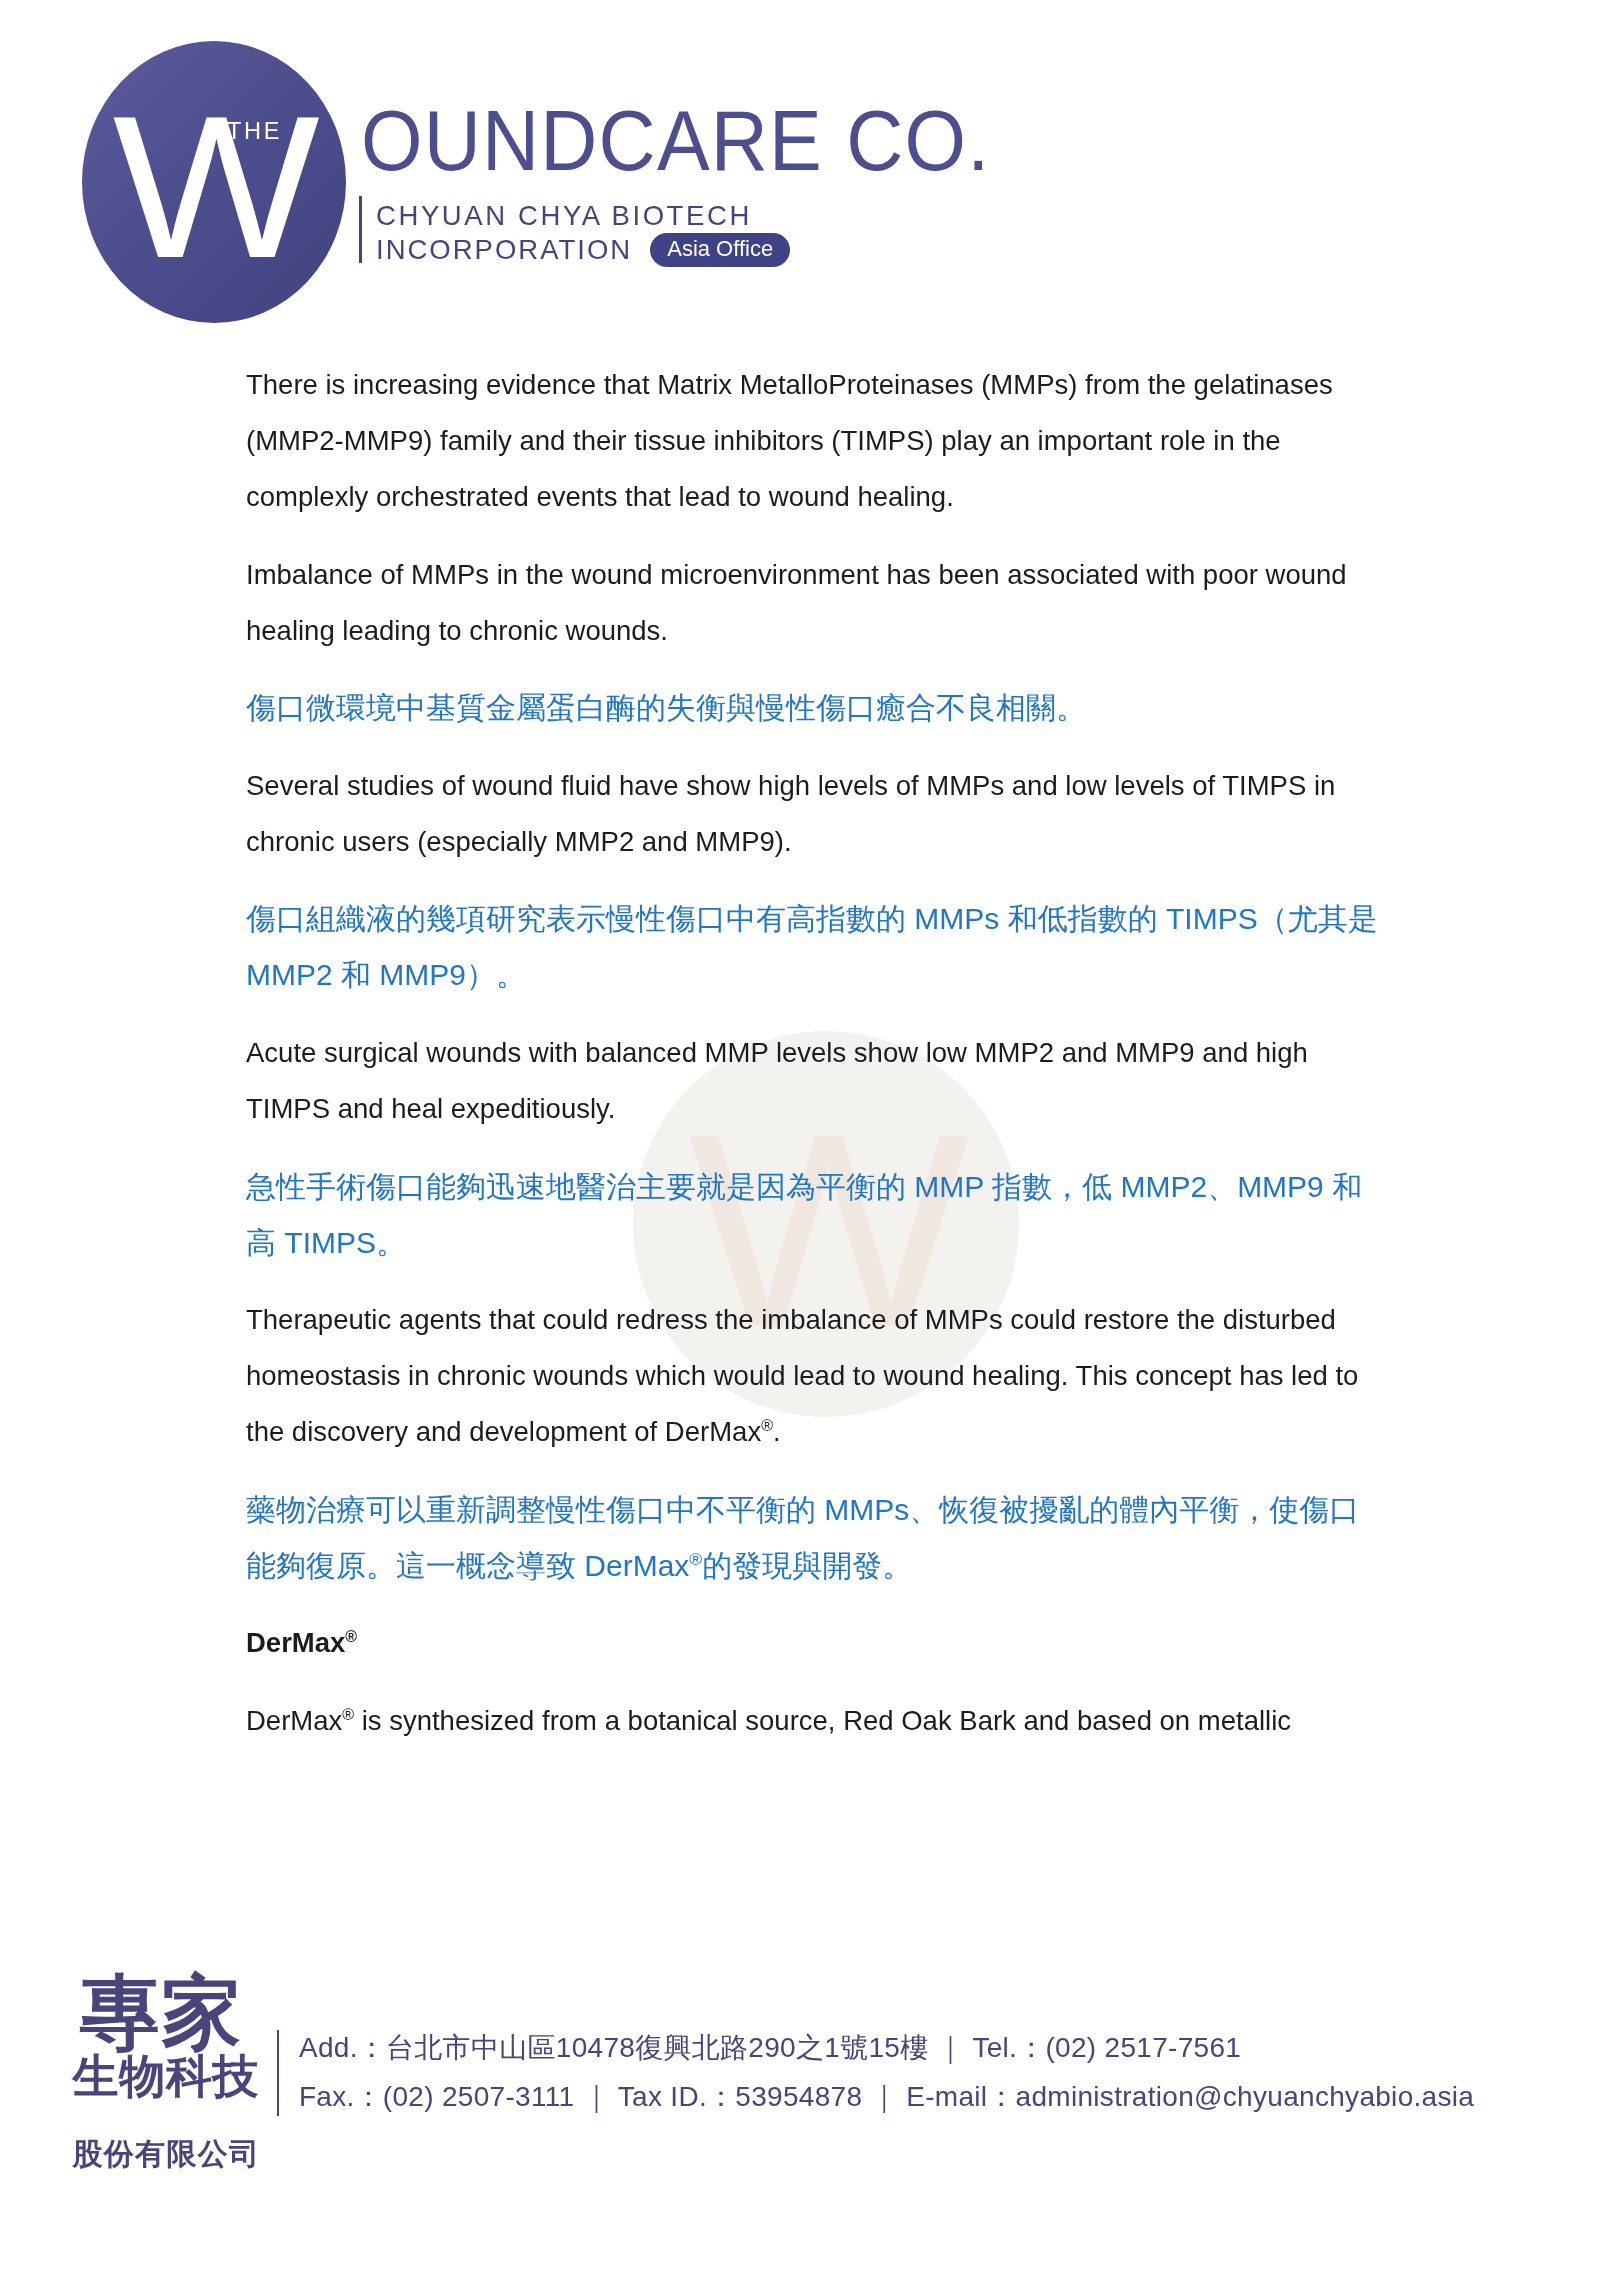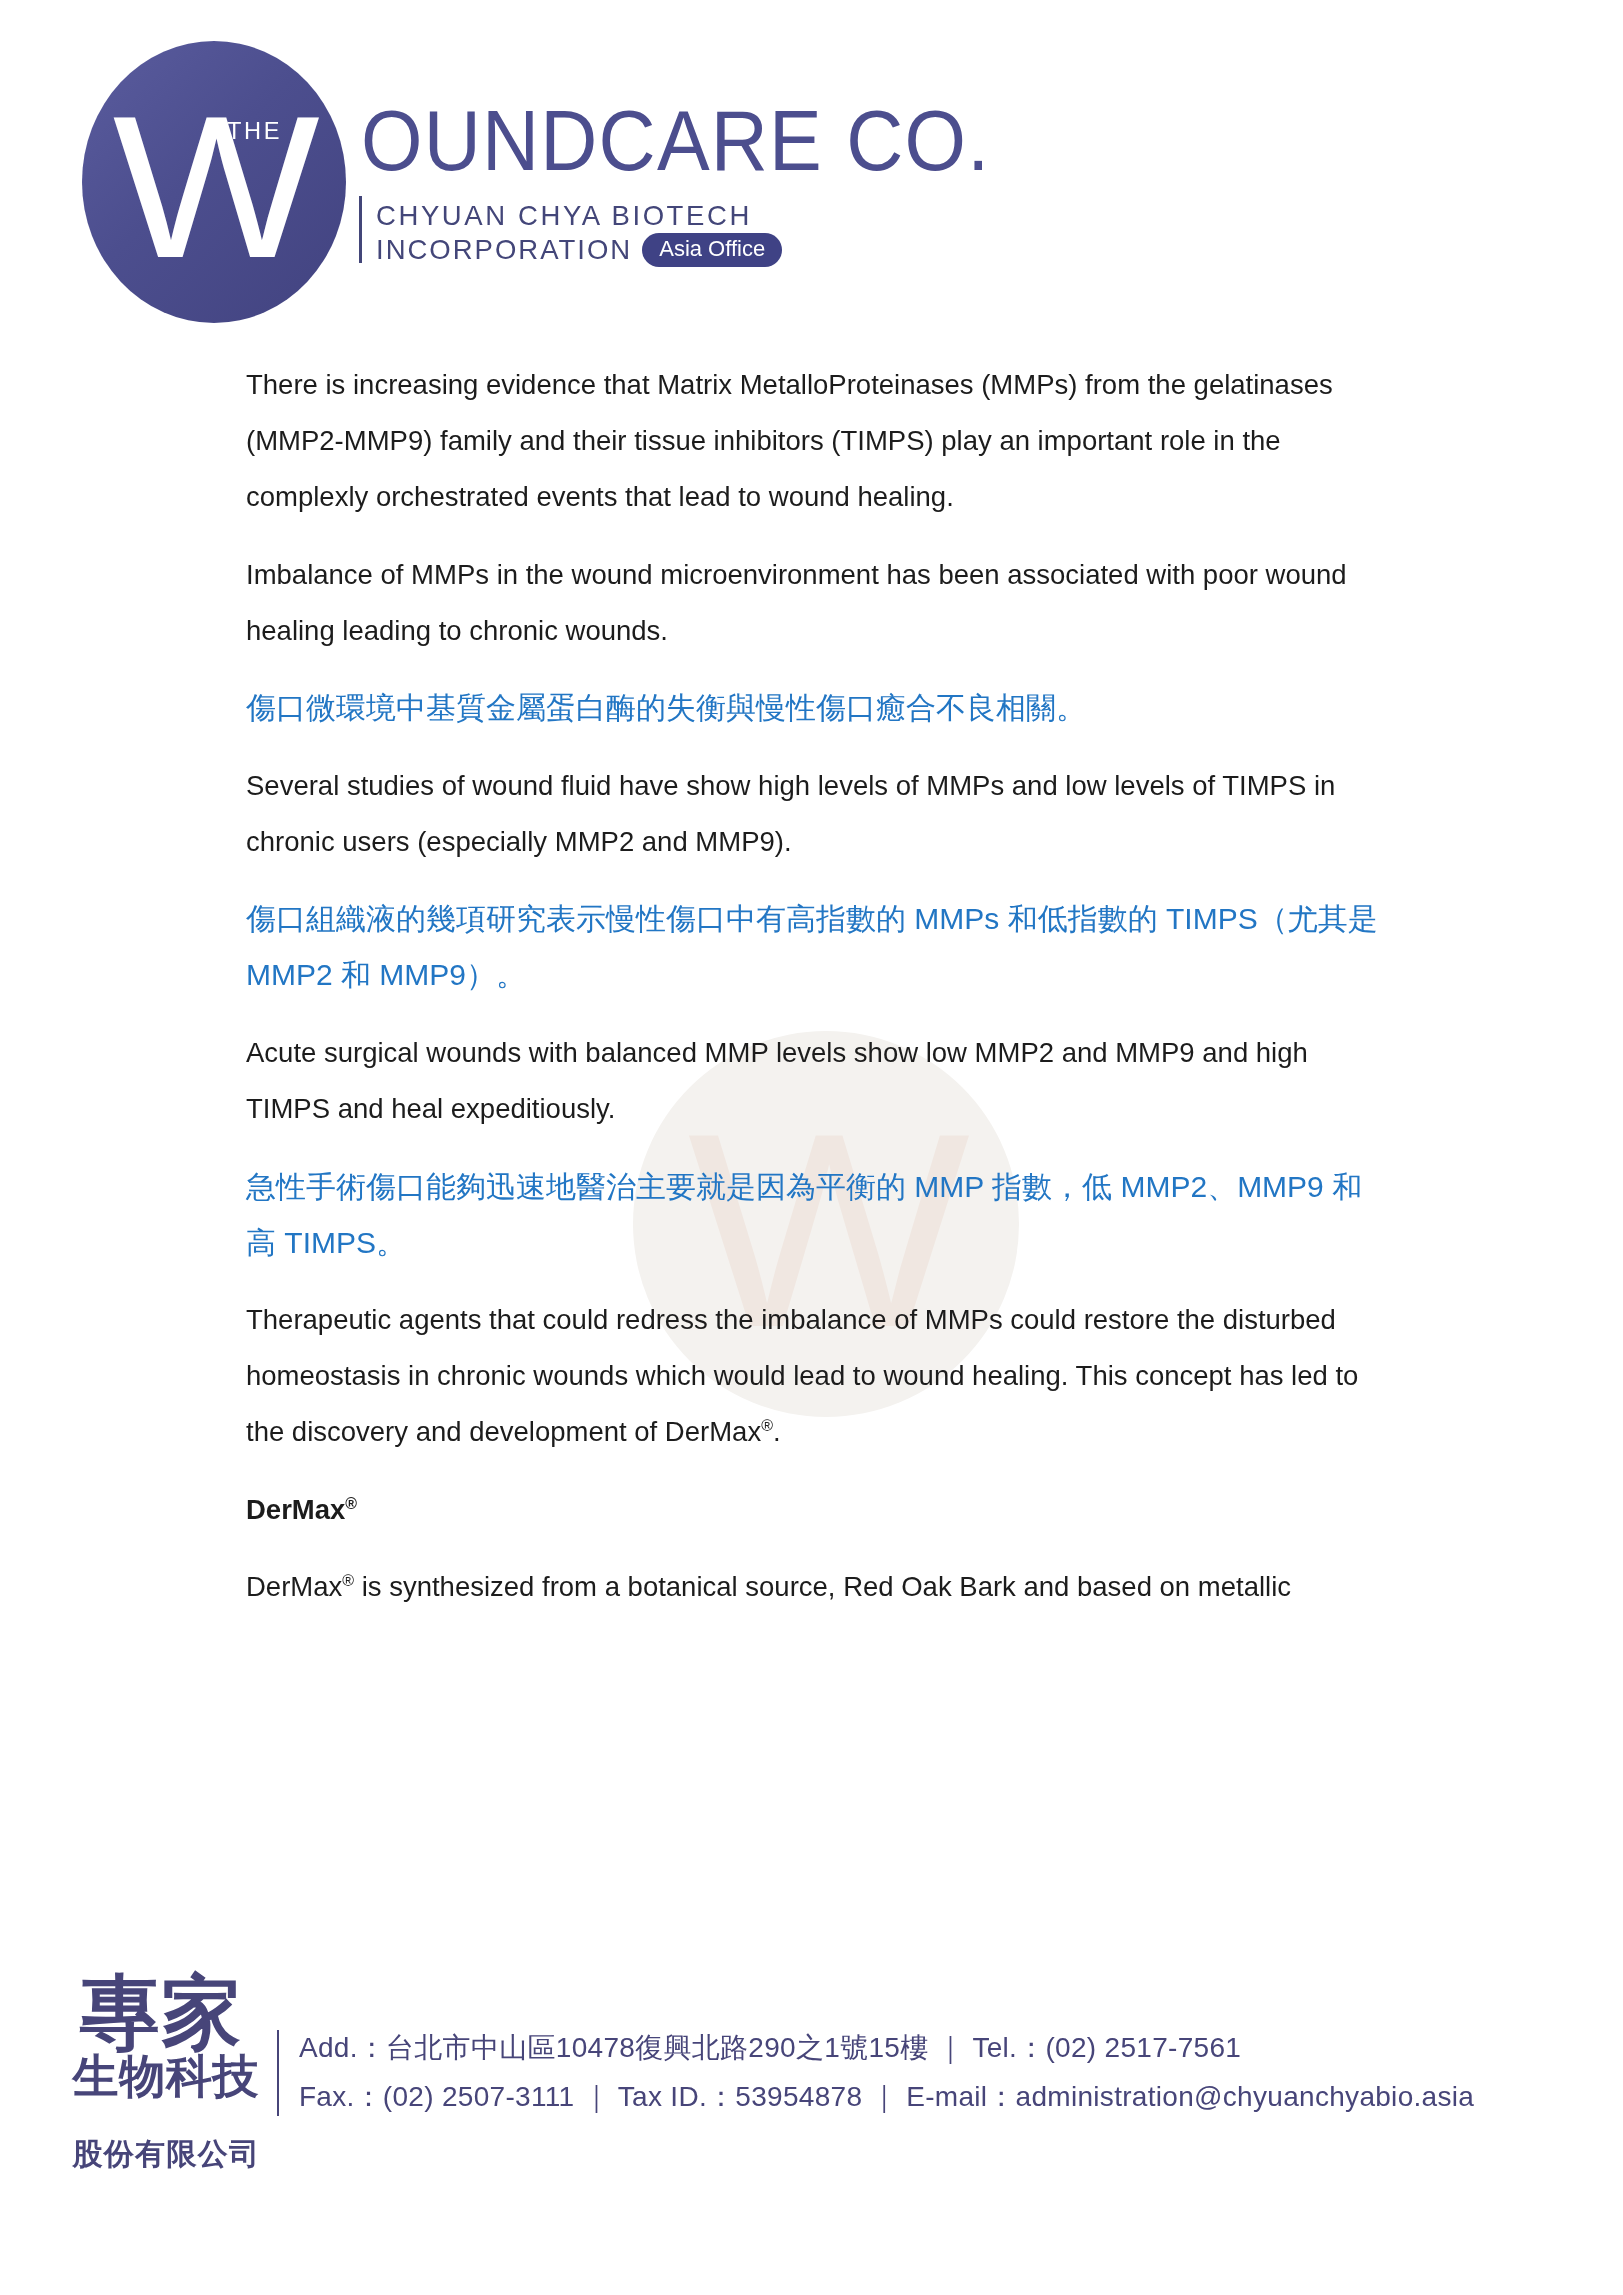--- a/index.html
+++ b/index.html
@@ -35,21 +35,21 @@
   }
   .sub-bar{
     position:absolute;left:359px;top:196px;width:2.6px;height:67px;
     background:var(--subtitle-navy,#434679);
   }
   .sub1{
     position:absolute;left:376px;top:200px;
     font-size:27.5px;letter-spacing:2.6px;color:var(--subtitle-navy,#434679);white-space:nowrap;
   }
   .sub2-row{
-    position:absolute;left:376px;top:233px;display:flex;align-items:center;gap:10px;
+    position:absolute;left:376px;top:233px;display:flex;align-items:center;gap:18px;
   }
   .sub2{
     font-size:27.5px;letter-spacing:2px;color:var(--subtitle-navy,#434679);white-space:nowrap;
   }
   .badge{
     background:var(--badge-bg,#3f4285);color:#ffffff;
     font-size:22px;line-height:1;padding:5.2px 17px 6.5px;border-radius:26px;
     white-space:nowrap;
   }
 
@@ -119,20 +119,21 @@
 
   <main id="paragraphs">
       <p class="para en">There is increasing evidence that Matrix MetalloProteinases (MMPs) from the gelatinases (MMP2-MMP9) family and their tissue inhibitors (TIMPS) play an important role in the complexly orchestrated events that lead to wound healing.</p>
       <p class="para en">Imbalance of MMPs in the wound microenvironment has been associated with poor wound healing leading to chronic wounds.</p>
       <p class="para zh">傷口微環境中基質金屬蛋白酶的失衡與慢性傷口癒合不良相關。</p>
       <p class="para en">Several studies of wound fluid have show high levels of MMPs and low levels of TIMPS in chronic users (especially MMP2 and MMP9).</p>
       <p class="para zh">傷口組織液的幾項研究表示慢性傷口中有高指數的 MMPs 和低指數的 TIMPS（尤其是 MMP2 和 MMP9）。</p>
       <p class="para en">Acute surgical wounds with balanced MMP levels show low MMP2 and MMP9 and high TIMPS and heal expeditiously.</p>
       <p class="para zh">急性手術傷口能夠迅速地醫治主要就是因為平衡的 MMP 指數，低 MMP2、MMP9 和高 TIMPS。</p>
       <p class="para en">Therapeutic agents that could redress the imbalance of MMPs could restore the disturbed homeostasis in chronic wounds which would lead to wound healing. This concept has led to the discovery and development of DerMax<sup>®</sup>.</p>
+      <p class="para zh">藥物治療可以重新調整慢性傷口中不平衡的 MMPs、恢復被擾亂的體內平衡，使傷口能夠復原。這一概念導致 DerMax<sup>®</sup>的發現與開發。</p>
       <p class="para en bold">DerMax<sup>®</sup></p>
       <p class="para en">DerMax<sup>®</sup> is synthesized from a botanical source, Red Oak Bark and based on metallic</p>
     </main>
 
   <footer>
     <div class="f-logo">
       <span class="f-main">專家</span>
       <span class="f-col">
         <span class="f-top">生物科技</span>
         <span class="f-bot">股份有限公司</span>

